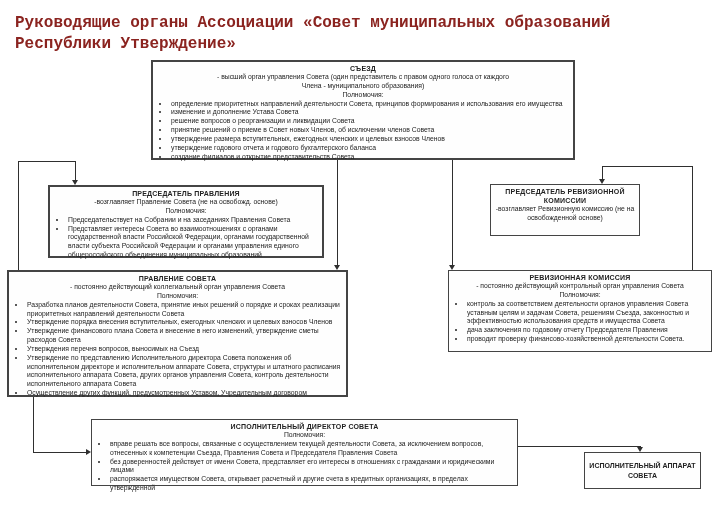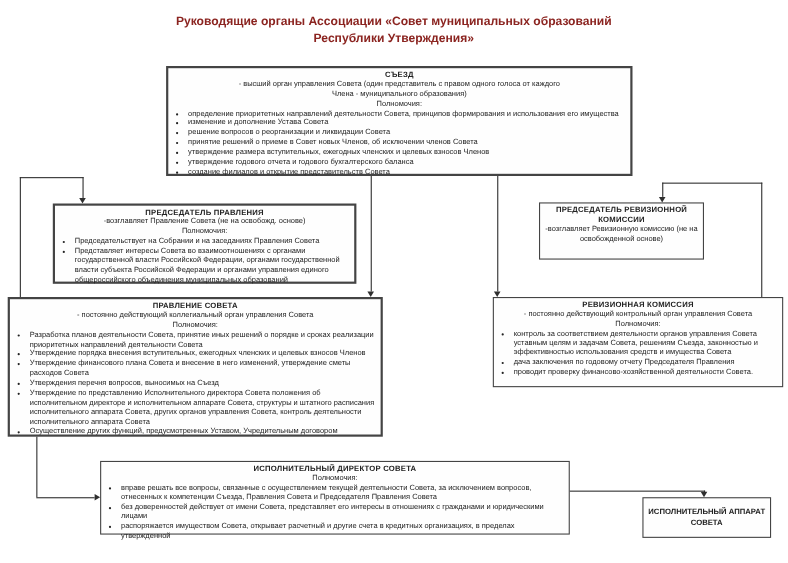--- a/index.html
+++ b/index.html
@@ -9,23 +9,23 @@
     --text-color:#222222;
     --node-bg:#fefefe;
   }
   html,body{margin:0;padding:0;background:#ffffff;}
   .canvas{
     position:relative;width:716px;height:512px;background:#ffffff;
     font-family:"Liberation Sans",sans-serif;color:var(--text-color);
     overflow:hidden;
   }
   .page-title{
-    position:absolute;top:13px;left:15px;width:686px;text-align:center;
-    font-family:Liberation Sans, sans-serif;font-weight:bold;
-    font-size:11px;line-height:1.32;color:var(--title-red);
+    position:absolute;top:13px;left:15px;width:686px;text-align:left;
+    font-family:Liberation Mono, monospace;font-weight:bold;
+    font-size:16px;line-height:1.32;color:var(--title-red);
   }
   .node{
     position:absolute;box-sizing:border-box;background:var(--node-bg);
     border:1px solid var(--border-color);
     font-size:6.8px;line-height:1.3;padding:2px 4px;
   }
   .node.thick{border-width:2px;}
   .node-title{font-weight:bold;text-align:center;font-size:7px;letter-spacing:.2px;}
   .desc-lines{margin:0;padding:0;}
   .desc-lines div{text-align:center;}
@@ -53,21 +53,21 @@
   #executive-director{left:91px;top:419px;width:427px;height:67px;}
   #executive-staff{left:584px;top:452px;width:117px;height:37px;padding:2px;}
 </style>
 </head>
 <body>
 
 <div class="canvas">
 
   <div class="page-title">
     <div>Руководящие органы Ассоциации «Совет муниципальных образований</div>
-    <div>Республики Утверждения»</div>
+    <div>Республики Утверждение»</div>
   </div>
 
   <div class="node thick" id="congress">
     <div class="node-title">СЪЕЗД</div>
     <div class="desc-lines">
         <div>- высший орган управления Совета (один представитель с правом одного голоса от каждого</div>
         <div>Члена - муниципального образования)</div>
       </div>
     <div class="powers">Полномочия:</div>
     <ul>

